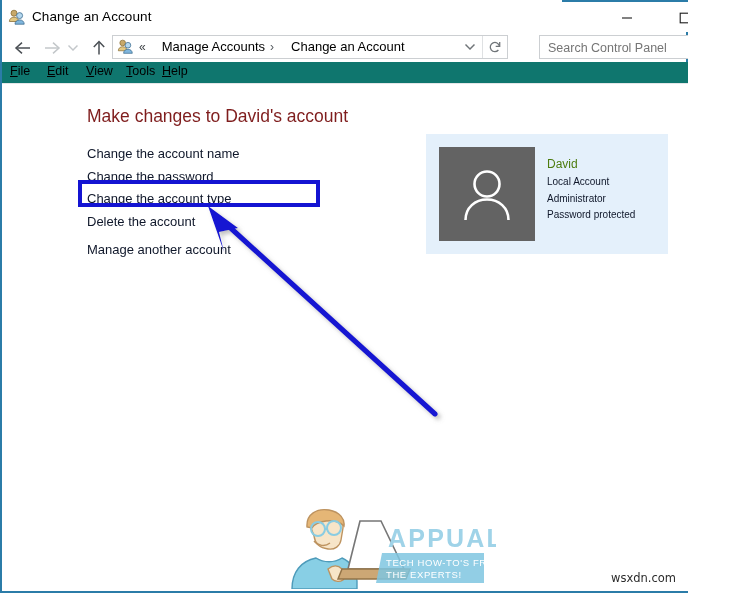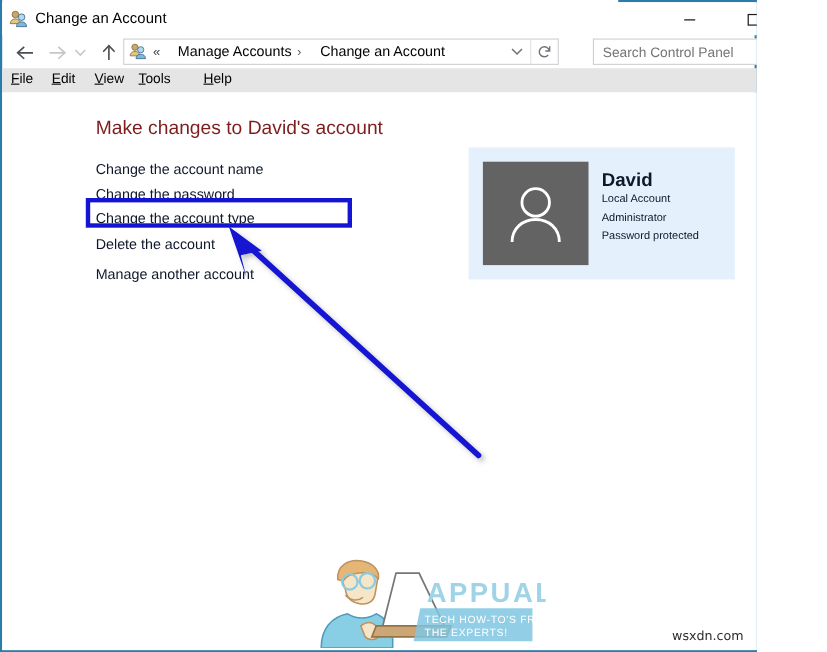--- a/index.html
+++ b/index.html
@@ -166,21 +166,21 @@
     position: absolute;
     right: 5px; top: 3px;
     width: 16px; height: 16px;
   }
 
   
   .menubar {
     position: absolute;
     left: 2px; top: 62px;
     width: 748px; height: 22px;
-    background: #e5e5e5;
+    background: #0f766e;
   }
   .menu-item {
     position: absolute;
     top: 2px;
     font-size: 12.5px;
     color: #000000;
     cursor: default;
     white-space: nowrap;
   }
   .menu-item u { text-underline-offset: 1px; }
@@ -228,25 +228,24 @@
     width: 96px; height: 94px;
     background: #636363;
   }
   .account-avatar svg { position: absolute; left: 50%; top: 52%; transform: translate(-50%,-50%); }
   .account-text {
     position: absolute;
     left: 121px; top: 20px;
     color: #1c1c1c;
   }
   .account-name {
-    font-size: 17px;
-    color: #0f172a;
+    font-size: 12px;
+    color: #4d7c0f;
     line-height: 20px;
     white-space: nowrap;
-    font-weight: bold;
   }
   .account-meta {
     font-size: 10px;
     color: #0f172a;
     line-height: 16.5px;
     white-space: nowrap;
   }
 
   
   .annot-rect {
@@ -381,21 +380,21 @@
         </svg>
       </span>
     </div>
   </div>
 
   <div class="menubar">
     <span class="menu-item" style="left:8px"><u>F</u><span>ile</span></span>
     <span class="menu-item" style="left:45px"><u>E</u><span>dit</span></span>
     <span class="menu-item" style="left:84px"><u>V</u><span>iew</span></span>
     <span class="menu-item" style="left:124px"><u>T</u><span>ools</span></span>
-    <span class="menu-item" style="left:183px"><u>H</u><span>elp</span></span>
+    <span class="menu-item" style="left:160px"><u>H</u><span>elp</span></span>
   </div>
   <div class="menubar-sep"></div>
 
   <div class="content">
 
     <div class="page-heading">Make changes to David's account</div>
 
     <a class="task-link" style="top:62px">Change the account name</a>
     <a class="task-link" style="top:107px">Change the account type</a>
     <a class="task-link" style="top:85px">Change the password</a>

